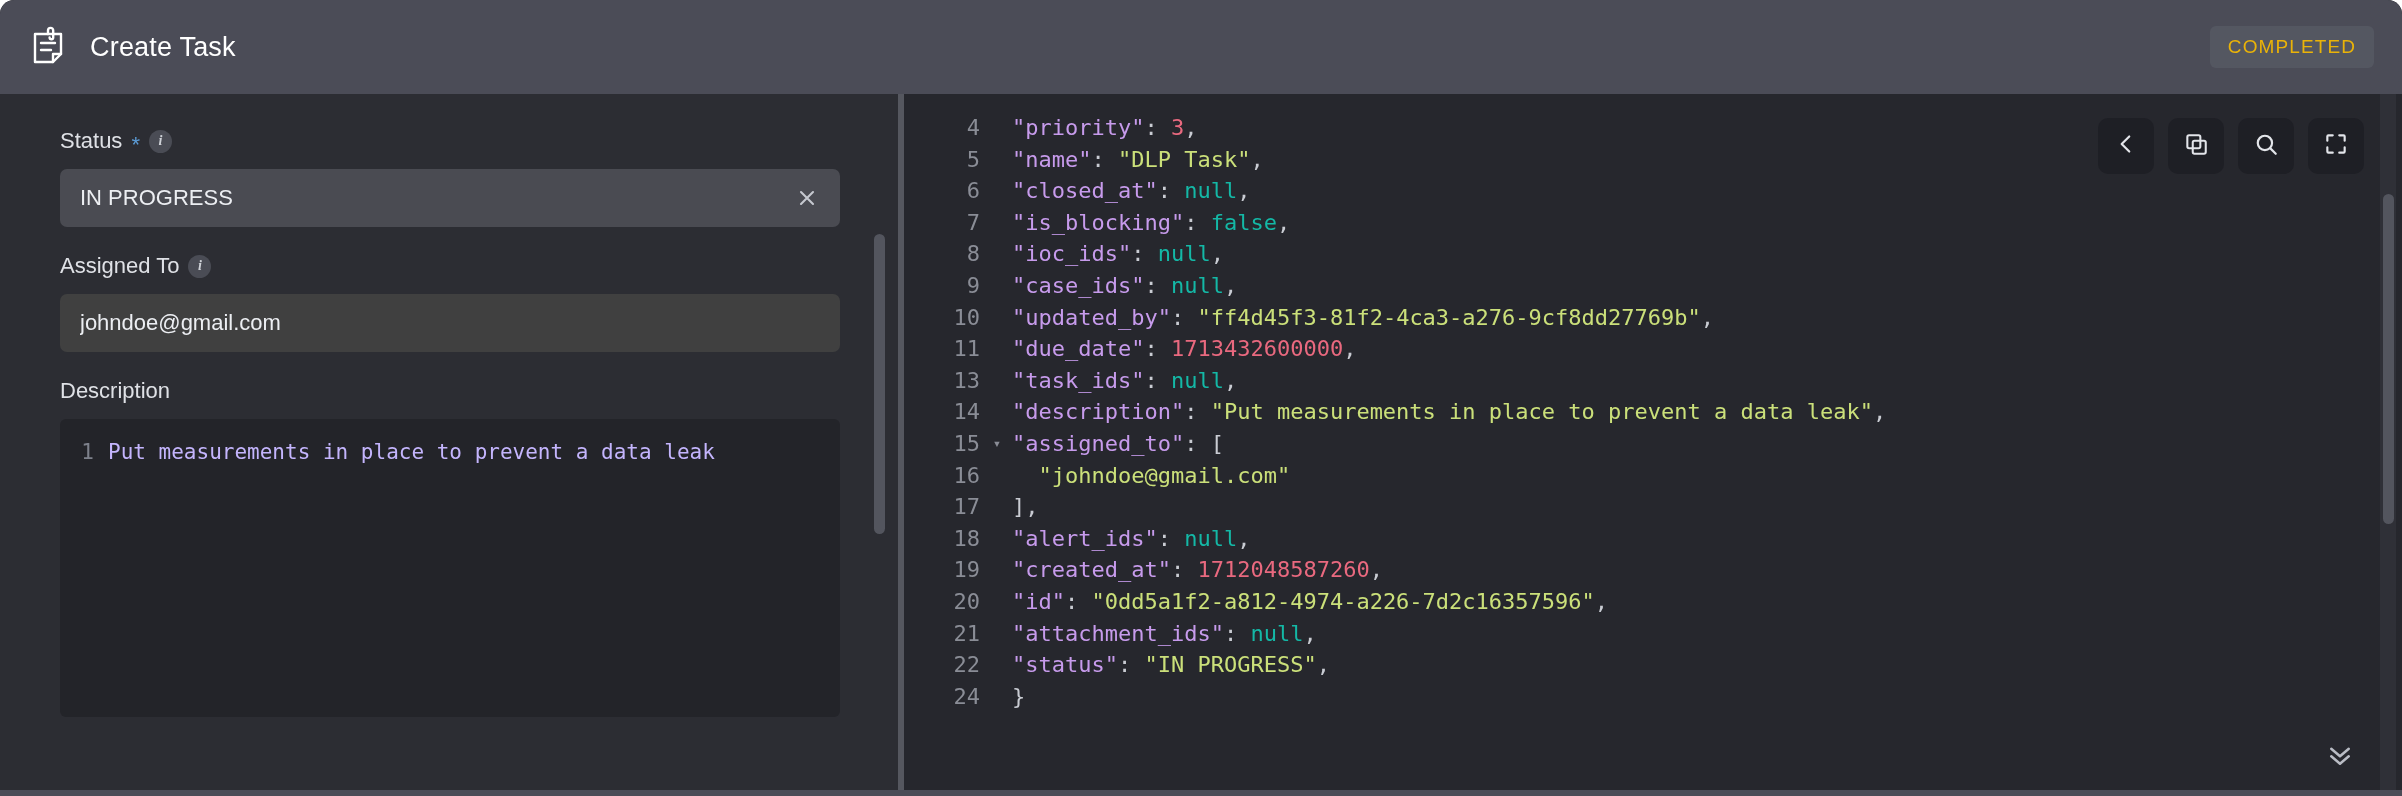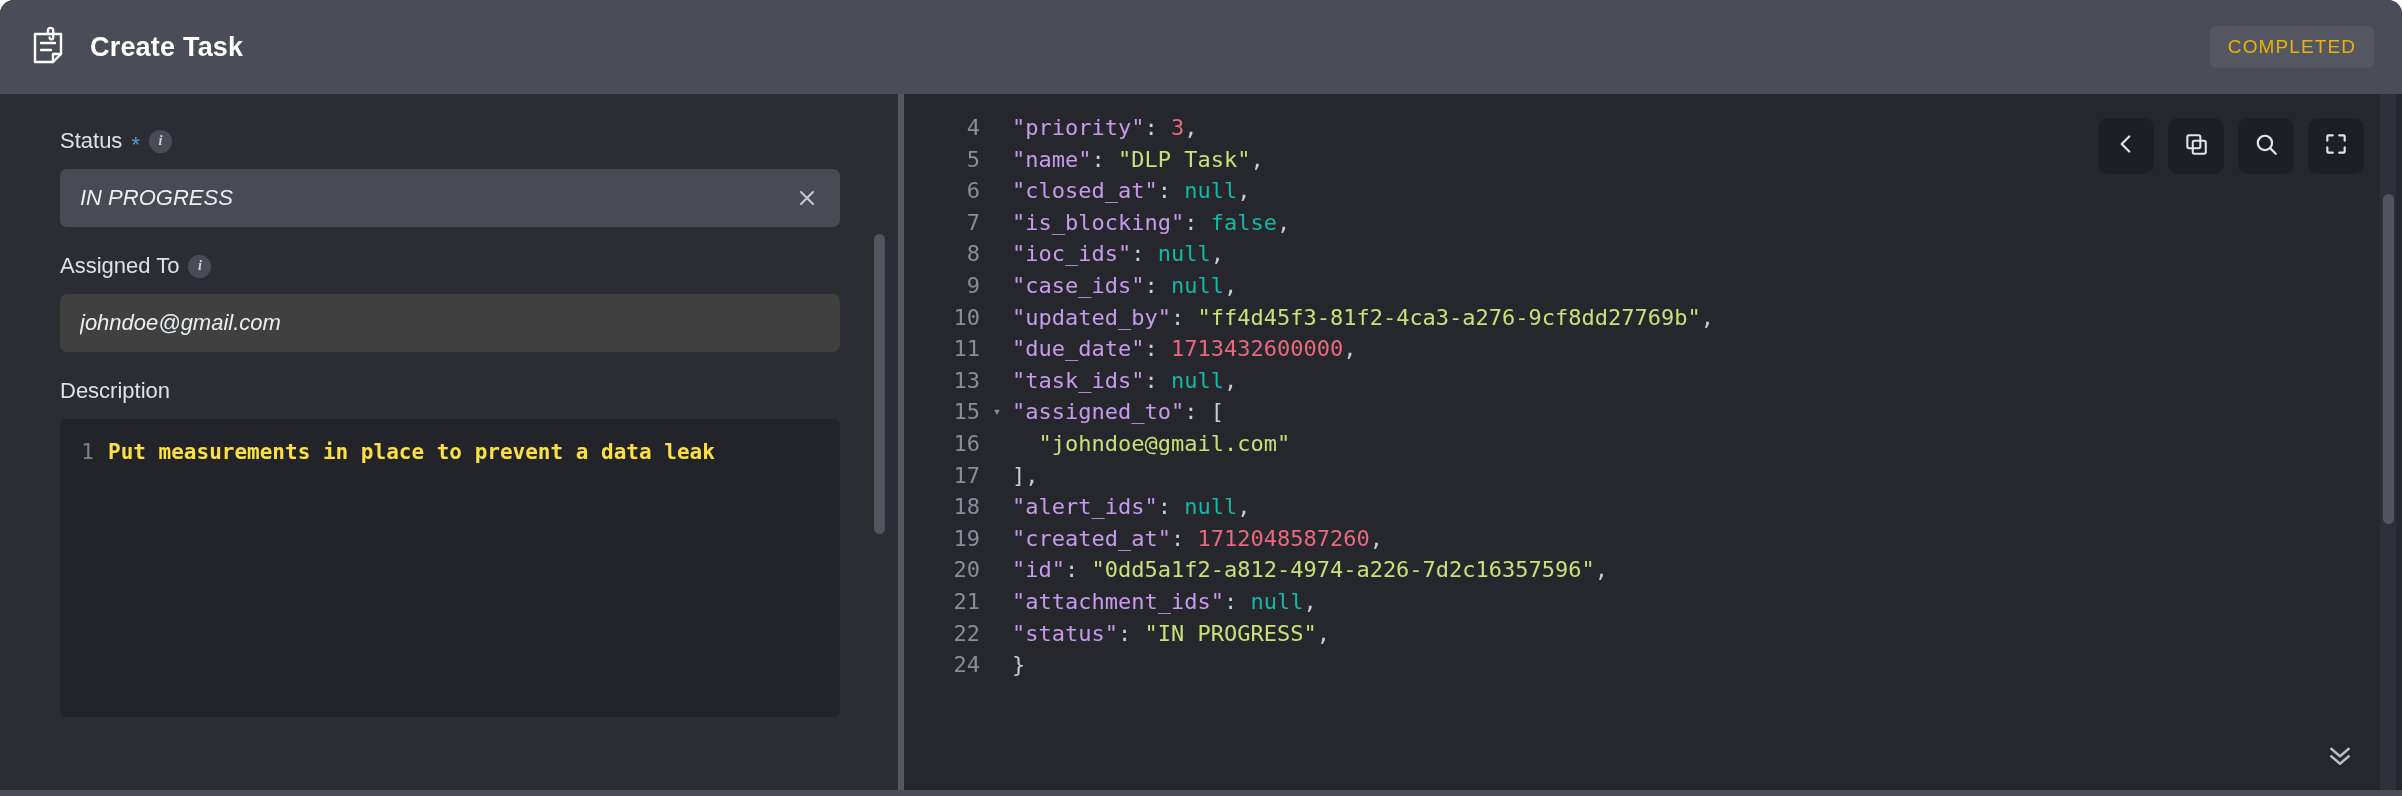--- a/index.html
+++ b/index.html
@@ -22,21 +22,21 @@
     position: relative;
     height: 94px;
     background: #4b4c57;
     display: flex;
     align-items: center;
     padding: 0 28px 0 22px;
     border-radius: 14px 14px 0 0;
   }
   .header-icon { width: 52px; height: 52px; flex: 0 0 52px; margin-right: 16px; }
   .header-title {
-    font-size: 27px; font-weight: bold; color: #ffffff;
+    font-size: 27px; font-weight: normal; color: #ffffff;
     letter-spacing: .2px;
   }
   .header-spacer { flex: 1 1 auto; }
   .status-badge {
     background: #545761;
     color: #eab308;
     font-size: 19px;
     letter-spacing: 1.1px;
     padding: 10px 18px;
     border-radius: 6px;
@@ -78,21 +78,21 @@
   .input {
     position: relative;
     height: 58px;
     border-radius: 7px;
     display: flex; align-items: center;
     padding: 0 16px 0 20px;
     font-size: 22px; color: #eceef2;
   }
   .input.selected { background: #4a4b52; }
   .input.plain { background: #404040; }
-  .input-value { flex: 1 1 auto; white-space: nowrap; overflow: hidden; font-style: italic; }
+  .input-value { flex: 1 1 auto; white-space: nowrap; overflow: hidden; }
   .clear-btn {
     width: 34px; height: 34px;
     display: flex; align-items: center; justify-content: center;
     color: #c5c8cf; flex: 0 0 34px;
   }
 
   
   .desc-editor {
     background: #232429;
     border-radius: 6px;
@@ -101,21 +101,21 @@
     font-family: "DejaVu Sans Mono", monospace;
     font-size: 21px;
     overflow: hidden;
   }
   .desc-line { display: flex; line-height: 30px; }
   .desc-gutter {
     width: 48px; flex: 0 0 48px;
     text-align: right; color: #7d818b;
     padding-right: 14px;
   }
-  .desc-text { color: #fde047; white-space: pre; font-weight: bold; }
+  .desc-text { color: #c4b5fd; white-space: pre; }
 
   
   .left-scroll-track {
     position: absolute; right: 12px; top: 0;
     width: 14px; height: 702px;
   }
   .left-scroll-thumb {
     position: absolute; left: 2px; top: 140px;
     width: 11px; height: 300px;
     background: #53555e; border-radius: 6px;
@@ -310,20 +310,21 @@
       <div class="code-scroll" id="code-scroll">
           <div class="code-line"><span class="ln">4</span><span class="fold"></span><span class="code-text"><span class="tk-key">"priority"</span><span class="tk-pun">: </span><span class="tk-num">3</span><span class="tk-pun">,</span></span></div>
           <div class="code-line"><span class="ln">5</span><span class="fold"></span><span class="code-text"><span class="tk-key">"name"</span><span class="tk-pun">: </span><span class="tk-str">"DLP Task"</span><span class="tk-pun">,</span></span></div>
           <div class="code-line"><span class="ln">6</span><span class="fold"></span><span class="code-text"><span class="tk-key">"closed_at"</span><span class="tk-pun">: </span><span class="tk-lit">null</span><span class="tk-pun">,</span></span></div>
           <div class="code-line"><span class="ln">7</span><span class="fold"></span><span class="code-text"><span class="tk-key">"is_blocking"</span><span class="tk-pun">: </span><span class="tk-lit">false</span><span class="tk-pun">,</span></span></div>
           <div class="code-line"><span class="ln">8</span><span class="fold"></span><span class="code-text"><span class="tk-key">"ioc_ids"</span><span class="tk-pun">: </span><span class="tk-lit">null</span><span class="tk-pun">,</span></span></div>
           <div class="code-line"><span class="ln">9</span><span class="fold"></span><span class="code-text"><span class="tk-key">"case_ids"</span><span class="tk-pun">: </span><span class="tk-lit">null</span><span class="tk-pun">,</span></span></div>
           <div class="code-line"><span class="ln">10</span><span class="fold"></span><span class="code-text"><span class="tk-key">"updated_by"</span><span class="tk-pun">: </span><span class="tk-str">"ff4d45f3-81f2-4ca3-a276-9cf8dd27769b"</span><span class="tk-pun">,</span></span></div>
           <div class="code-line"><span class="ln">11</span><span class="fold"></span><span class="code-text"><span class="tk-key">"due_date"</span><span class="tk-pun">: </span><span class="tk-num">1713432600000</span><span class="tk-pun">,</span></span></div>
           <div class="code-line"><span class="ln">13</span><span class="fold"></span><span class="code-text"><span class="tk-key">"task_ids"</span><span class="tk-pun">: </span><span class="tk-lit">null</span><span class="tk-pun">,</span></span></div>
+          <div class="code-line"><span class="ln">14</span><span class="fold"></span><span class="code-text"><span class="tk-key">"description"</span><span class="tk-pun">: </span><span class="tk-str">"Put measurements in place to prevent a data leak"</span><span class="tk-pun">,</span></span></div>
           <div class="code-line"><span class="ln">15</span><span class="fold">▾</span><span class="code-text"><span class="tk-key">"assigned_to"</span><span class="tk-pun">: [</span></span></div>
           <div class="code-line"><span class="ln">16</span><span class="fold"></span><span class="code-text"><span class="tk-str">  "johndoe@gmail.com"</span></span></div>
           <div class="code-line"><span class="ln">17</span><span class="fold"></span><span class="code-text"><span class="tk-pun">],</span></span></div>
           <div class="code-line"><span class="ln">18</span><span class="fold"></span><span class="code-text"><span class="tk-key">"alert_ids"</span><span class="tk-pun">: </span><span class="tk-lit">null</span><span class="tk-pun">,</span></span></div>
           <div class="code-line"><span class="ln">19</span><span class="fold"></span><span class="code-text"><span class="tk-key">"created_at"</span><span class="tk-pun">: </span><span class="tk-num">1712048587260</span><span class="tk-pun">,</span></span></div>
           <div class="code-line"><span class="ln">20</span><span class="fold"></span><span class="code-text"><span class="tk-key">"id"</span><span class="tk-pun">: </span><span class="tk-str">"0dd5a1f2-a812-4974-a226-7d2c16357596"</span><span class="tk-pun">,</span></span></div>
           <div class="code-line"><span class="ln">21</span><span class="fold"></span><span class="code-text"><span class="tk-key">"attachment_ids"</span><span class="tk-pun">: </span><span class="tk-lit">null</span><span class="tk-pun">,</span></span></div>
           <div class="code-line"><span class="ln">22</span><span class="fold"></span><span class="code-text"><span class="tk-key">"status"</span><span class="tk-pun">: </span><span class="tk-str">"IN PROGRESS"</span><span class="tk-pun">,</span></span></div>
           <div class="code-line"><span class="ln">24</span><span class="fold"></span><span class="code-text"><span class="tk-pun">}</span></span></div>
         </div>

